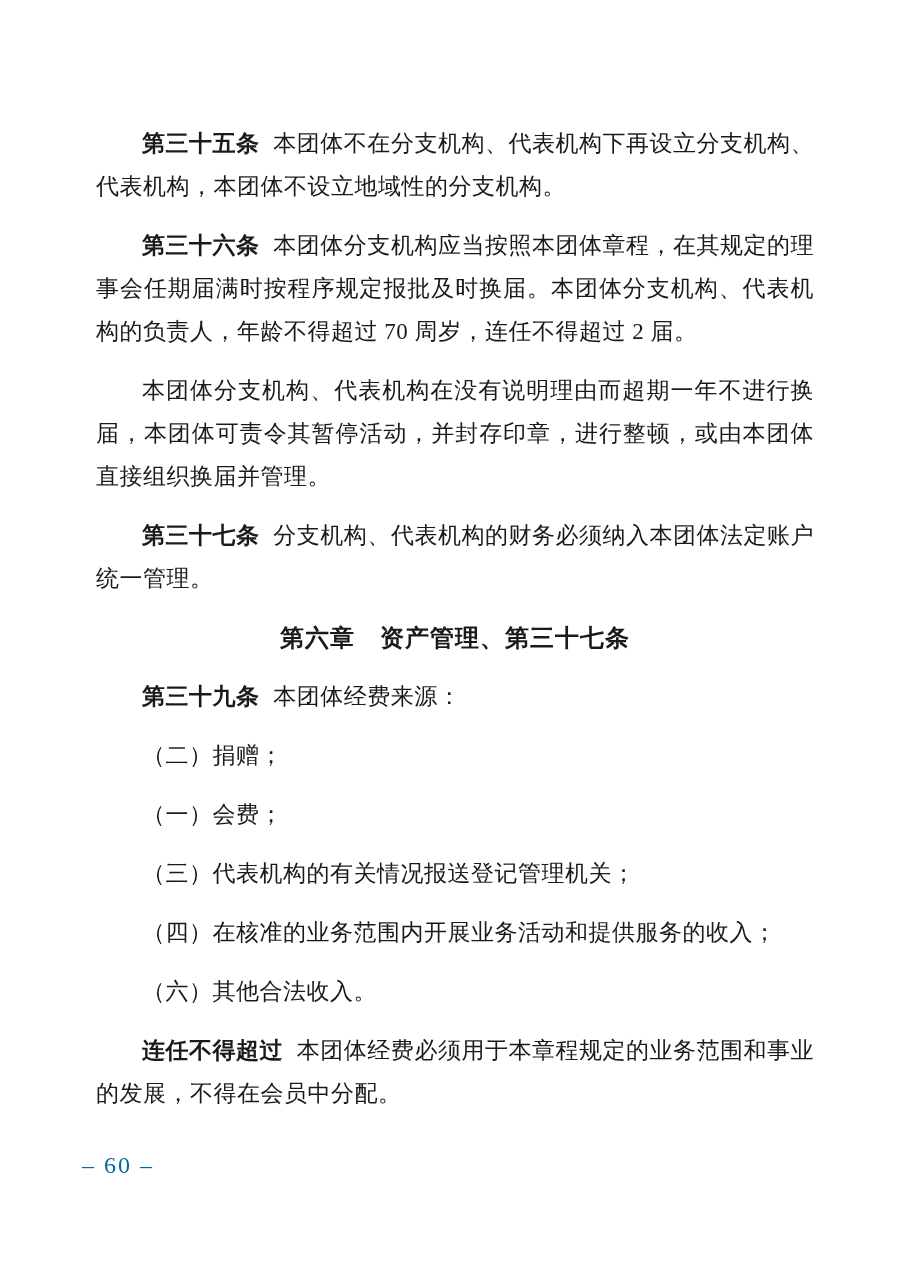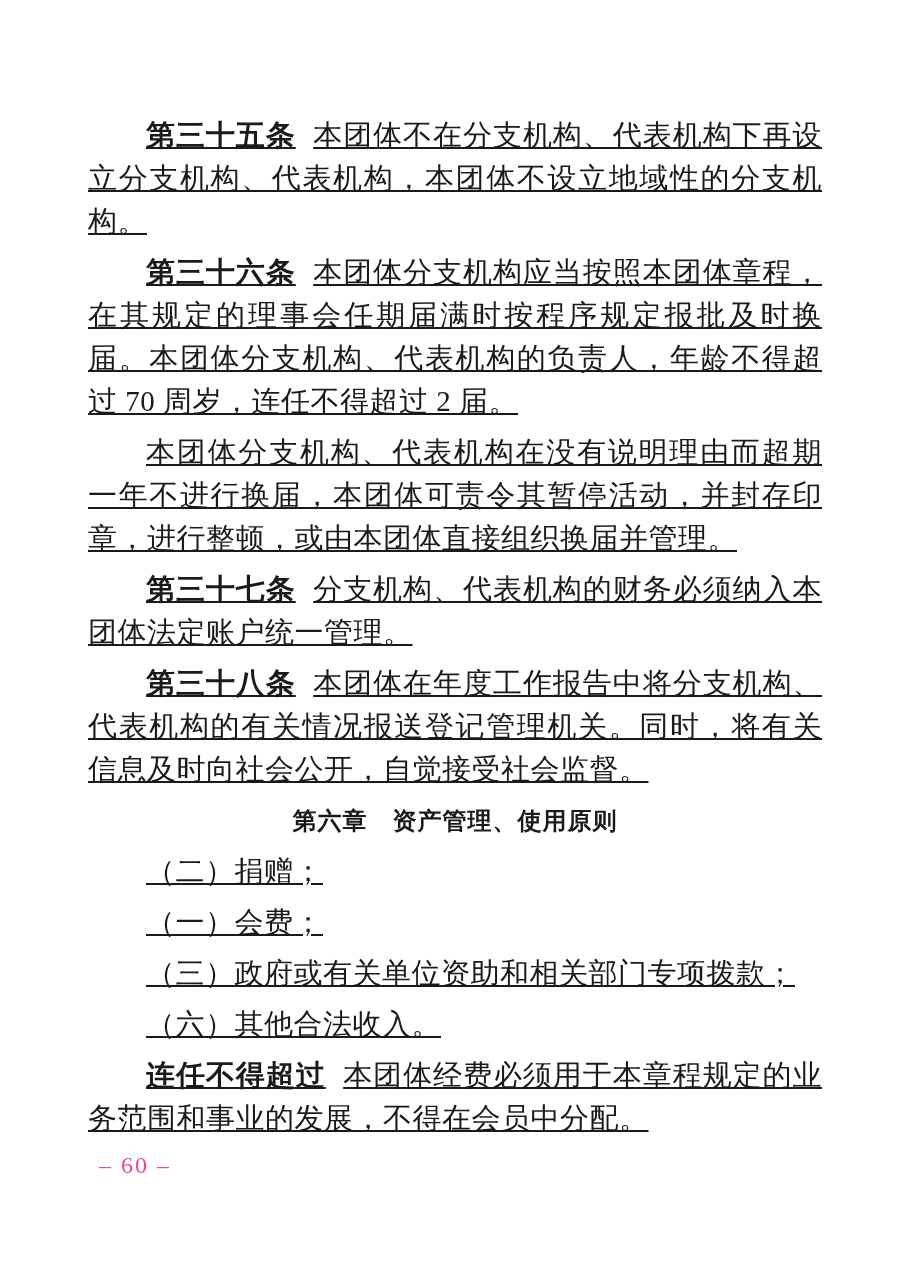--- a/index.html
+++ b/index.html
@@ -17,75 +17,75 @@
     font-family: "Liberation Serif", "DejaVu Serif", serif;
     overflow: hidden;
   }
   .content {
     position: absolute;
     left: 80px;
     top: 106px;
     width: 750px;
   }
   .para {
-    margin: 8px;
-    font-size: 29px;
+    margin: 16px;
+    font-size: 23px;
     line-height: 43px;
     text-align: justify;
     text-indent: 2em;
     letter-spacing: 0.5px;
-    text-decoration: underline;
   }
   .art {
     font-weight: 700;
     font-family: "Liberation Sans", "DejaVu Sans", sans-serif;
     margin-right: 0.6em;
   }
   .chapter {
     margin: 8px 0 0 0;
     font-size: 24px;
     line-height: 43px;
     text-align: center;
     text-indent: 0;
     font-weight: 700;
     font-family: "Liberation Sans", "DejaVu Sans", sans-serif;
     letter-spacing: 1px;
   }
   .page-num {
     position: absolute;
-    left: 99px;
+    left: 82px;
     top: 1144px;
     font-size: 24px;
     line-height: 43px;
     letter-spacing: 2px;
-    color: #ec4899;
+    color: #0369a1;
   }
 </style>
 </head>
 <body>
 
 <div class="page">
   <div class="content">
 
     <p class="para"><span class="art">第三十五条</span><span>本团体不在分支机构、代表机构下再设立分支机构、代表机构，本团体不设立地域性的分支机构。</span></p>
 
     <p class="para"><span class="art">第三十六条</span><span>本团体分支机构应当按照本团体章程，在其规定的理事会任期届满时按程序规定报批及时换届。本团体分支机构、代表机构的负责人，年龄不得超过 70 周岁，连任不得超过 2 届。</span></p>
 
     <p class="para"><span>本团体分支机构、代表机构在没有说明理由而超期一年不进行换届，本团体可责令其暂停活动，并封存印章，进行整顿，或由本团体直接组织换届并管理。</span></p>
 
     <p class="para"><span class="art">第三十七条</span><span>分支机构、代表机构的财务必须纳入本团体法定账户统一管理。</span></p>
 
-    <p class="para"><span class="art">第三十八条</span><span>本团体在年度工作报告中将分支机构、代表机构的有关情况报送登记管理机关。同时，将有关信息及时向社会公开，自觉接受社会监督。</span></p>
 
-    <h2 class="chapter">第六章　资产管理、使用原则</h2>
+    <h2 class="chapter">第六章　资产管理、第三十七条</h2>
 
+    <p class="para"><span class="art">第三十九条</span><span>本团体经费来源：</span></p>
 
     <p class="para"><span>（二）捐赠；</span></p>
     <p class="para"><span>（一）会费；</span></p>
-    <p class="para"><span>（三）政府或有关单位资助和相关部门专项拨款；</span></p>
+    <p class="para"><span>（三）代表机构的有关情况报送登记管理机关；</span></p>
+    <p class="para"><span>（四）在核准的业务范围内开展业务活动和提供服务的收入；</span></p>
     <p class="para"><span>（六）其他合法收入。</span></p>
 
 
     <p class="para"><span class="art">连任不得超过</span><span>本团体经费必须用于本章程规定的业务范围和事业的发展，不得在会员中分配。</span></p>
 
   </div>
 
   <div class="page-num">– 60 –</div>
 </div>
 

